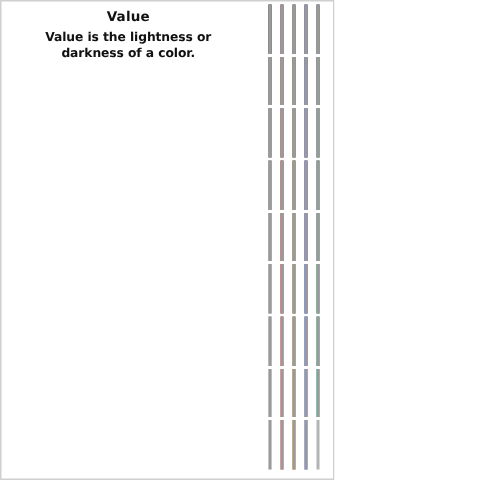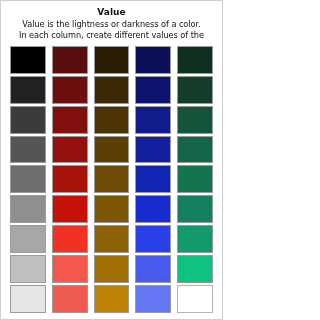--- a/index.html
+++ b/index.html
@@ -12,38 +12,37 @@
     background: #ffffff;
     font-family: "DejaVu Sans", "Liberation Sans", sans-serif;
     overflow: hidden;
   }
   .worksheet {
     width: 223px;
     height: 320px;
     box-sizing: border-box;
     background: #ffffff;
     display: flex;
-    flex-direction: column;
     border: 1px solid #cfcfcf;
   }
   .header {
     padding: 5px 7px 2px 7px;
     text-align: center;
   }
   .title {
     font-size: 9px;
     font-weight: bold;
     color: #111111;
     letter-spacing: 0.1px;
     line-height: 12px;
     margin: 0 0 1px 0;
   }
   .instructions {
     font-size: 8.2px;
-    font-weight: normal;
+    font-weight: bold;
     color: #111111;
     line-height: 11.4px;
     margin: 0;
     letter-spacing: -0.05px;
   }
   .grid-wrap {
     flex: 1;
     padding: 2px 9px 6px 9px;
     box-sizing: border-box;
   }
@@ -67,21 +66,20 @@
   }
 </style>
 </head>
 <body>
 
 <div class="worksheet">
 
   <div class="header">
     <p class="title">Value</p>
     <p class="instructions">Value is the lightness or darkness of a color.</p>
-    <p class="instructions">In each column, create different values of the</p>
   </div>
 
   <div class="grid-wrap">
     <div class="grid" id="color-grid">
         <div class="swatch" style="background: rgb(0, 0, 0);"></div>
         <div class="swatch" style="background: rgb(90, 13, 13);"></div>
         <div class="swatch" style="background: rgb(43, 29, 4);"></div>
         <div class="swatch" style="background: rgb(11, 16, 89);"></div>
         <div class="swatch" style="background: rgb(16, 48, 31);"></div>
         <div class="swatch" style="background: rgb(34, 34, 34);"></div>

